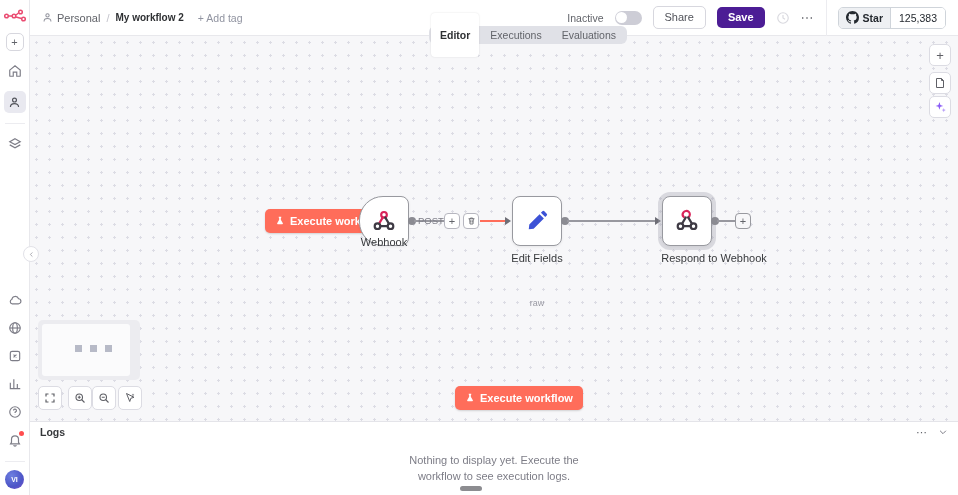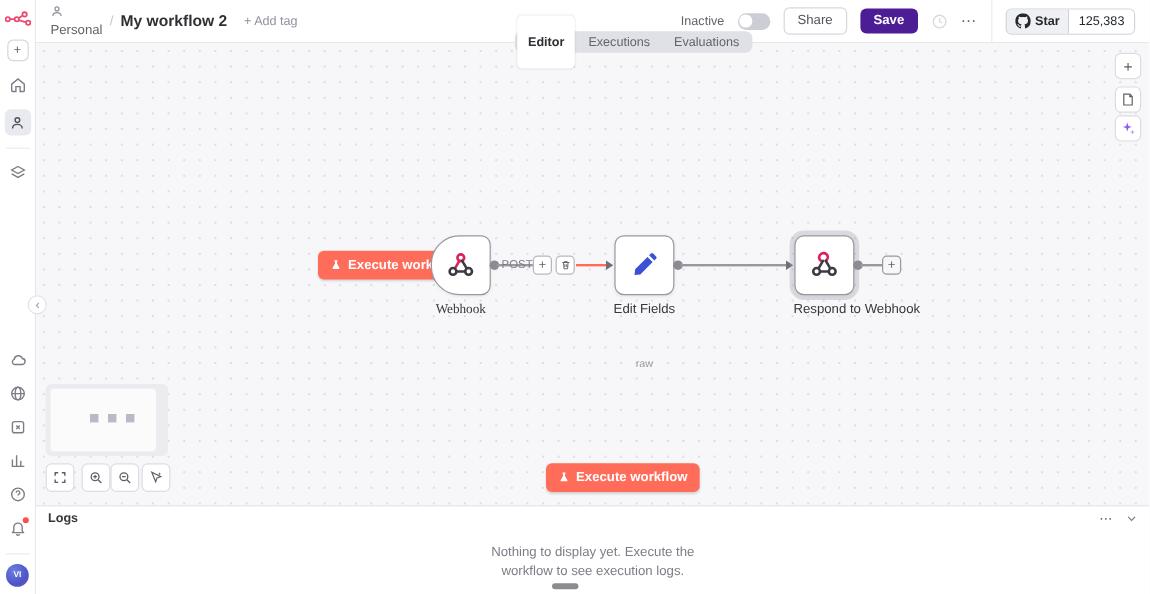--- a/index.html
+++ b/index.html
@@ -21,23 +21,23 @@
   .sb-bottom .sb-icon { margin-top:6px; }
   .red-dot { position:absolute; top:2px; right:2px; width:5px; height:5px; border-radius:50%; background:#ff4d4f; }
   .avatar { width:19px; height:19px; border-radius:50%; margin-top:8px;
             background:radial-gradient(circle at 35% 30%, #6d7fe0, #4d55c7 60%, #7a4fc9);
             color:#fff; font-size:7px; font-weight:bold; display:flex; align-items:center; justify-content:center; cursor:pointer; }
 
   
   .header { position:absolute; left:30px; top:0; width:928px; height:36px; background:#fff;
             border-bottom:1px solid #e8e8ec; display:flex; align-items:center; padding:0 12px; z-index:20; }
   .crumbs { display:flex; align-items:center; gap:6px; font-size:11px; }
-  .crumb-proj { color:#62646a; display:flex; align-items:flex-start; gap:4px; cursor:pointer;flex-direction:column; }
+  .crumb-proj { color:#62646a; display:flex; align-items:flex-start; gap:4px; cursor:pointer; }
   .crumb-sep { color:#c4c4cc; }
-  .wf-name { font-size:13px; font-weight:bold; color:#2e3033; cursor:text; }
+  .wf-name { font-size:10px; font-weight:bold; color:#2e3033; cursor:text; }
   .add-tag { font-size:10.5px; color:#9093a0; margin-left:8px; cursor:pointer; }
   .h-right { margin-left:auto; display:flex; align-items:center; gap:11px; }
   .status-label { font-size:10.5px; color:#62646a; }
   .toggle { width:27px; height:14px; border-radius:8px; background:#cdcdd6; position:relative; cursor:pointer; }
   .toggle .knob { position:absolute; left:1.5px; top:1.5px; width:11px; height:11px; border-radius:50%; background:#fff; }
   .btn { border-radius:5px; font-size:11px; padding:4px 11px; cursor:pointer; line-height:1.2; }
   .btn-ghost { background:#fff; border:1px solid #d7d7de; color:#51535a; }
   .btn-primary { border:none; color:#fff; font-weight:bold; }
   .icon-faded { color:#d9d9df; }
   .more-dots { font-size:13px; color:#62646a; letter-spacing:1px; cursor:pointer; }
@@ -246,21 +246,21 @@
             <circle cx="12" cy="6.3" r="2.6"></circle>
             <path d="M10.9 8.7 7.6 14.2"></path>
           </g>
         <g stroke="#3e3a44" stroke-width="2">
             <circle cx="6" cy="16.8" r="2.6"></circle>
             <circle cx="18" cy="16.8" r="2.6"></circle>
             <path d="M13.1 8.7l3.3 5.5M8.8 16.8h6.4"></path>
           </g>
       </svg>
     </div>
-    <div class="node-label" style="left:314px; top:216px; width:80px;font-family:Liberation Serif, serif;">Webhook</div>
+    <div class="node-label" style="left:314px; top:200px; width:80px;">Webhook</div>
 
     <div class="port-out" style="left:378px; top:181px;"></div>
     <div class="wire" style="left:384px; top:184px; width:30px;"></div>
     <div class="wire-label" style="left:388px; top:179px;">POST</div>
     <div class="wire-btn" style="left:414px; top:177px;">+</div>
     <div class="wire-btn" style="left:433px; top:177px;">
       <svg width="9" height="10" viewBox="0 0 24 24" fill="none" stroke="currentColor" stroke-width="2.2">
           <path d="M4 6h16M9 6V4h6v2M7 6l1 14h8l1-14M10 10v6M14 10v6"></path>
         </svg>
     </div>

